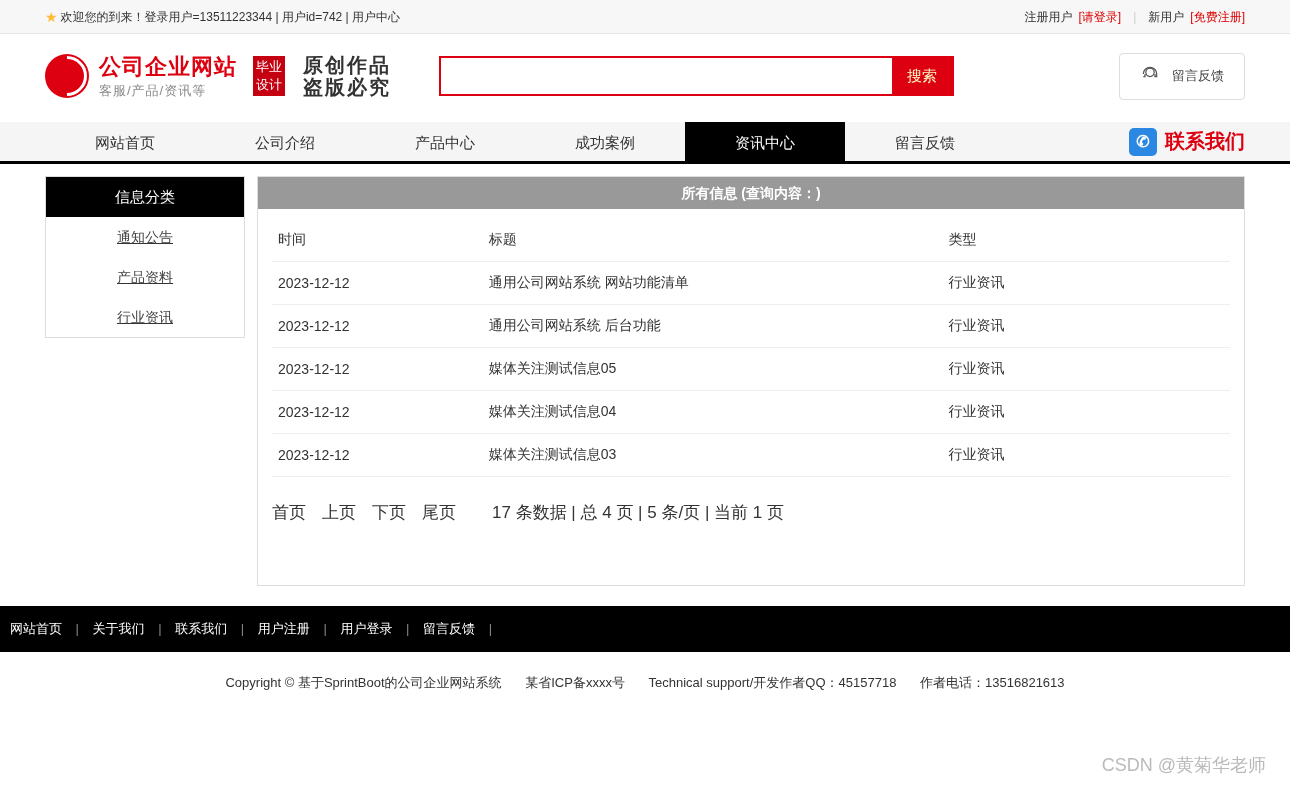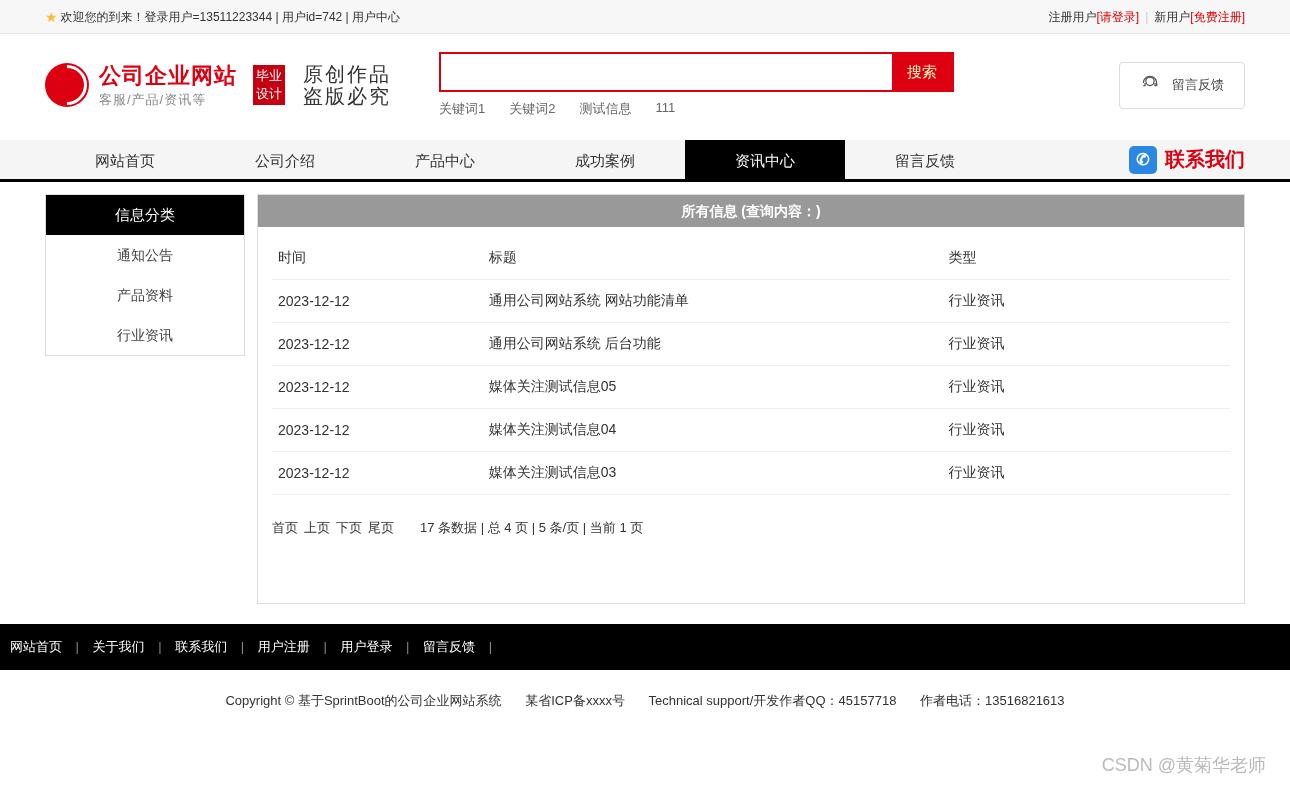--- a/index.html
+++ b/index.html
@@ -4,35 +4,35 @@
   <style>
     * { margin: 0; padding: 0; box-sizing: border-box; }
     body { font-family: "Microsoft YaHei", Arial, sans-serif; font-size: 13px; color: #333; background: #fff; }
     a { text-decoration: none; color: #333; cursor: pointer; }
     
     
     .topbar { height: 34px; line-height: 34px; background: #f7f7f7; border-bottom: 1px solid #e5e5e5; font-size: 12px; }
     .topbar-inner { max-width: 1200px; margin: 0 auto; display: flex; justify-content: space-between; }
     .topbar-left { display: flex; align-items: center; gap: 3px; }
     .star { color: #ffbb33; font-size: 14px; }
-    .topbar-right { display: flex; align-items: center; }
+    .topbar-right { display: flex; align-items: center; gap: 6px; }
     .topbar-right .redlink { color: #dd0000; }
     .topbar-right .sep { color: #ccc; margin: 0 6px; }
     
     
     .header { padding: 18px 0 10px; }
     .header-inner { max-width: 1200px; margin: 0 auto; display: flex; align-items: center; }
     .logo-block { display: flex; align-items: center; gap: 10px; }
     .logo-icon { width: 44px; height: 44px; border-radius: 50%; background: #dd0011; display: flex; align-items: center; justify-content: center; color: #fff; font-size: 28px; font-style: italic; font-weight: bold; position: relative; }
     .logo-icon::before { content: ""; position: absolute; width: 34px; height: 34px; border: 3px solid #fff; border-radius: 50%; border-top-color: transparent; border-left-color: transparent; transform: rotate(-45deg); }
     .logo-text { display: flex; flex-direction: column; }
     .logo-main { font-size: 22px; font-weight: bold; color: #dd0011; letter-spacing: 1px; }
     .logo-sub { font-size: 13px; color: #888; letter-spacing: 1px; }
     .logo-badge { width: 32px; height: 40px; background: #c40011; color: #fff; display: flex; flex-direction: column; align-items: center; justify-content: center; font-size: 13px; line-height: 18px; margin-left: 6px; }
-    .logo-script { font-family: "STKaiti", cursive; font-size: 20px; line-height: 22px; margin-left: 8px; display: flex; flex-direction: column; font-weight: normal; letter-spacing: 2px;}
+    .logo-script { font-family: "STKaiti", cursive; font-size: 20px; line-height: 22px; margin-left: 8px; display: flex; flex-direction: column; font-weight: bold; letter-spacing: 2px;}
     
     .search-block { margin-left: 48px; }
     .search-box { display: flex; border: 2px solid #dd0011; height: 40px; width: 515px; }
     .search-input { flex: 1; border: none; padding: 0 10px; font-size: 14px; outline: none; }
     .search-btn { width: 60px; background: #dd0011; color: #fef9c3; border: none; font-size: 15px; cursor: pointer; }
     .keywords { margin-top: 8px; display: flex; gap: 24px; color: #666; font-size: 13px; }
     .keywords span { cursor: pointer; }
     
     .feedback-btn { margin-left: auto; border: 1px solid #ddd; border-radius: 4px; padding: 10px 20px; display: flex; align-items: center; gap: 12px; cursor: pointer; color: #444; }
     .feedback-btn .face { font-size: 18px; }
@@ -40,35 +40,35 @@
     
     .navbar { height: 42px; background: #f5f5f5; border-bottom: 3px solid #000; margin-top: 12px; }
     .nav-inner { max-width: 1200px; margin: 0 auto; display: flex; height: 100%; }
     .nav-item { width: 160px; text-align: center; line-height: 42px; font-size: 15px; cursor: pointer; color: #333; }
     .nav-item.active { background: #000; color: #fff; }
     .nav-contact { margin-left: auto; display: flex; align-items: center; gap: 8px; font-size: 20px; font-weight: bold; color: #dd0011; }
     .phone-icon { width: 28px; height: 28px; background: #2b88e2; border-radius: 5px; display: flex; align-items: center; justify-content: center; color: #fff; font-size: 16px; }
     
     
     .main { max-width: 1200px; margin: 12px auto 0; display: flex; gap: 12px; align-items: flex-start; }
-    .sidebar { width: 200px; border: 1px solid #ddd; }
+    .sidebar { width: 200px; border: 1px solid #ddd; text-decoration: underline; }
     .sidebar-header { background: #000; color: #fff; text-align: center; height: 40px; line-height: 40px; font-size: 15px; }
     .sidebar-item { height: 40px; line-height: 40px; text-align: center; font-size: 14px; color: #444; cursor: pointer; }
     
     .content { flex: 1; border: 1px solid #ddd; padding: 0; min-height: 410px; }
     .content-header { background: #999; color: #fff; text-align: center; height: 32px; line-height: 32px; font-size: 14px; font-weight: bold; }
     .content-body { padding: 10px 14px 30px; }
     
     table { width: 100%; border-collapse: collapse; font-size: 14px; }
     th { text-align: left; font-weight: normal; padding: 12px 6px; border-bottom: 1px solid #eee; color: #333; }
     td { padding: 12px 6px; border-bottom: 1px solid #eee; color: #333; }
     .col-time { width: 22%; }
     .col-title { width: 48%; }
     
-    .pagination { margin-top: 24px; font-size: 13px; color: #333; display: flex; gap: 6px; align-items: center; text-align: center; }
+    .pagination { margin-top: 24px; font-size: 17px; color: #333; display: flex; gap: 16px; align-items: center; text-align: center; }
     .pagination a { cursor: pointer; }
     .page-info { margin-left: 20px; }
     
     
     .footer-nav { background: #000; color: #fff; text-align: left; height: 46px; line-height: 46px; margin-top: 20px; }
     .footer-nav a { color: #fff; padding: 0 10px; font-size: 13px; }
     .footer-nav .fsep { color: #888; }
     .footer-info { text-align: center; padding: 22px 16px; font-size: 13px; color: #333; }
     .footer-info span { margin: 0 10px; }
     
@@ -108,26 +108,20 @@
       <div class="logo-script">
         <span>原创作品</span>
         <span>盗版必究</span>
       </div>
     </div>
 
     <div class="search-block">
       <div class="search-box">
         <input class="search-input" type="text" style="">
         <button class="search-btn">搜索</button>
-      </div>
-      <div class="keywords">
-        <span>关键词1</span>
-        <span>关键词2</span>
-        <span>测试信息</span>
-        <span>111</span>
       </div>
     </div>
 
     <div class="feedback-btn">
       <span class="face">
         <svg width="20" height="20" viewBox="0 0 24 24" fill="none" stroke="#555" stroke-width="1.5">
             <circle cx="12" cy="10" r="5"></circle>
             <path d="M4 12a8 8 0 0 1 16 0v3h-2v-3M4 15h2v-3"></path>
           </svg>
       </span>

